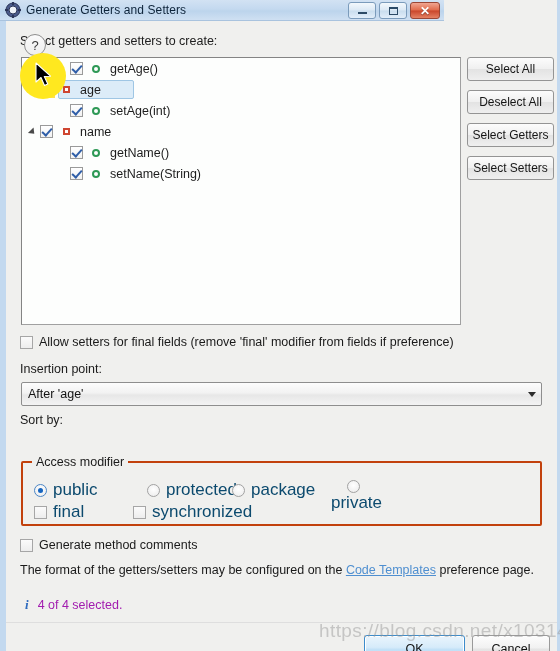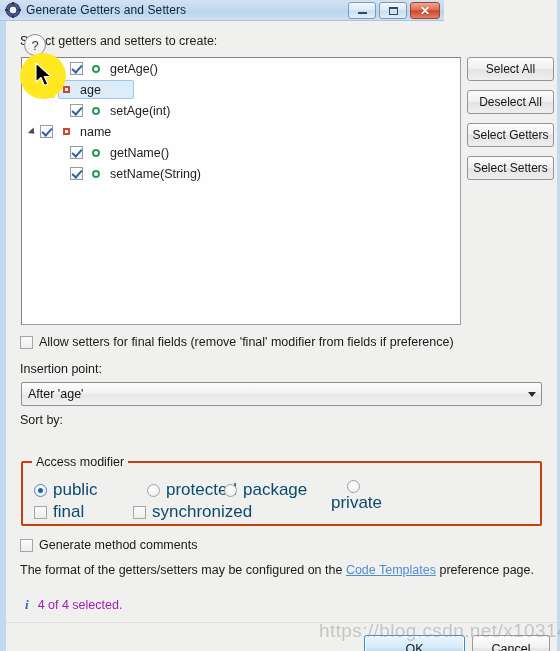--- a/index.html
+++ b/index.html
@@ -555,21 +555,21 @@
       <span class="grp-title">Access modifier</span>
 
       <div class="radio-row" style="left:11px; top:17px;">
         <span class="radio sel"></span>
         <span class="radio-label">public</span>
       </div>
       <div class="radio-row" style="left:124px; top:17px;">
         <span class="radio"></span>
         <span class="radio-label">protected</span>
       </div>
-      <div class="radio-row" style="left:201px; top:17px;">
+      <div class="radio-row" style="left:209px; top:17px;">
         <span class="radio"></span>
         <span class="radio-label">package</span>
       </div>
       <div class="radio-row" style="left:308px; top:17px;flex-direction:column;">
         <span class="radio"></span>
         <span class="radio-label">private</span>
       </div>
 
       <div class="chk2-row" style="left:11px; top:39px;">
         <span class="cbx2"></span>

